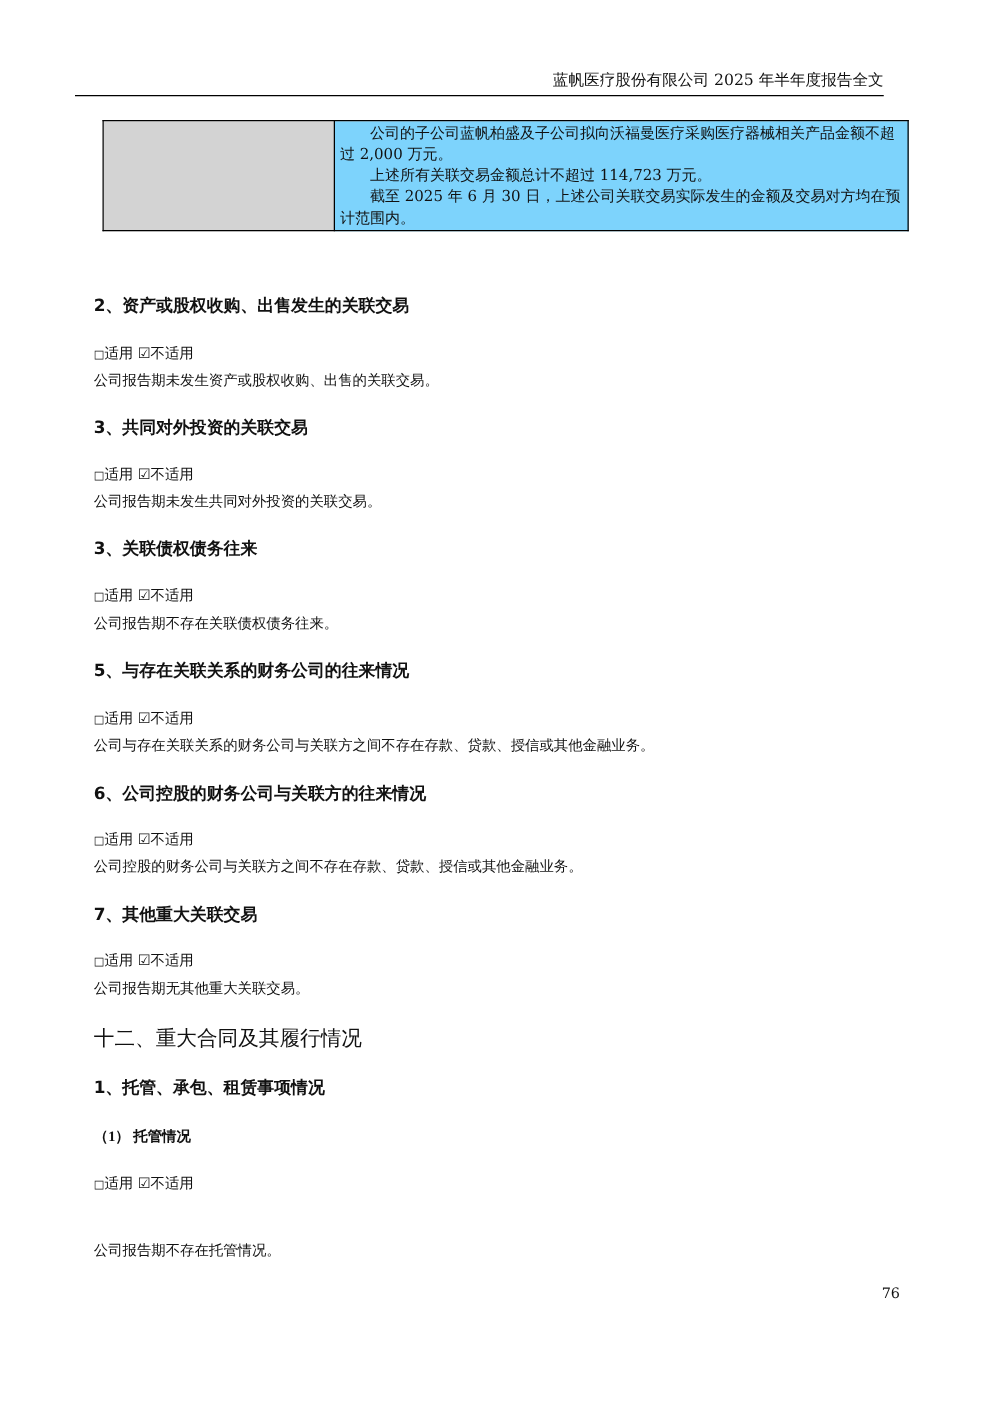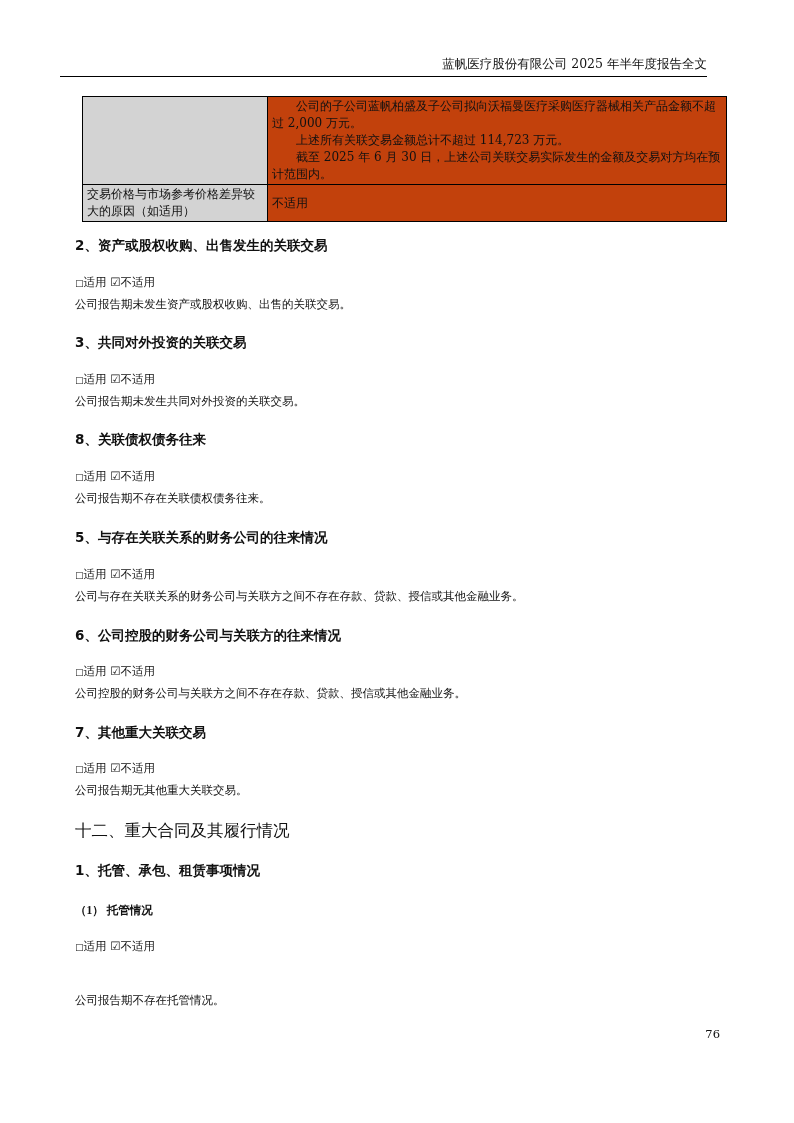--- a/index.html
+++ b/index.html
@@ -16,21 +16,21 @@
     }
     table.info {
       position: absolute; left: 82px; top: 96px; width: 645px;
       border-collapse: collapse; font-size: 12px;
     }
     table.info td {
       border: 1px solid #000; vertical-align: top; line-height: 17px;
       padding: 1px 4px;
     }
     td.label-cell { width: 176px; background: #d3d3d3; }
-    td.content-cell { background: #c2410c; }
+    td.content-cell { background: #7dd3fc; }
     td.content-cell p { margin: 0; text-indent: 24px; }
     td.row2 { vertical-align: middle !important; height: 34px; }
     .block { position: absolute; left: 75px; width: 650px; }
     .h2 {
       font-family: "DejaVu Sans", "Liberation Sans", sans-serif;
       font-weight: bold; font-size: 13.5px; line-height: 18px; margin: 0;
     }
     .h1 {
       font-family: "DejaVu Sans", "Liberation Sans", sans-serif;
       font-size: 16.5px; line-height: 22px; margin: 0; font-weight: 500;
@@ -57,24 +57,20 @@
 <table class="info">
   <tbody>
       <tr>
     <td class="label-cell"></td>
     <td class="content-cell">
       <p>公司的子公司蓝帆柏盛及子公司拟向沃福曼医疗采购医疗器械相关产品金额不超过 2,000 万元。</p>
       <p>上述所有关联交易金额总计不超过 114,723 万元。</p>
       <p>截至 2025 年 6 月 30 日，上述公司关联交易实际发生的金额及交易对方均在预计范围内。</p>
     </td>
   </tr>
-  <tr>
-    <td class="label-cell row2">交易价格与市场参考价格差异较大的原因（如适用）</td>
-    <td class="content-cell row2">不适用</td>
-  </tr>
 </tbody>
   </table>
 
 <div class="block" style="top:236px;">
   <p class="h2">2、资产或股权收购、出售发生的关联交易</p>
 </div>
 <div class="block" style="top:274px;">
   <p class="applic">
     <span class="box">□</span><span>适用</span>
     <span>☑</span><span>不适用</span>
@@ -91,21 +87,21 @@
   <p class="applic">
     <span class="box">□</span><span>适用</span>
     <span>☑</span><span>不适用</span>
   </p>
 </div>
 <div class="block" style="top:393px;">
   <p class="body-text">公司报告期未发生共同对外投资的关联交易。</p>
 </div>
 
 <div class="block" style="top:430px;">
-  <p class="h2">8、关联债权债务往来</p>
+  <p class="h2">3、关联债权债务往来</p>
 </div>
 <div class="block" style="top:468px;">
   <p class="applic">
     <span class="box">□</span><span>适用</span>
     <span>☑</span><span>不适用</span>
   </p>
 </div>
 <div class="block" style="top:490px;">
   <p class="body-text">公司报告期不存在关联债权债务往来。</p>
 </div>

